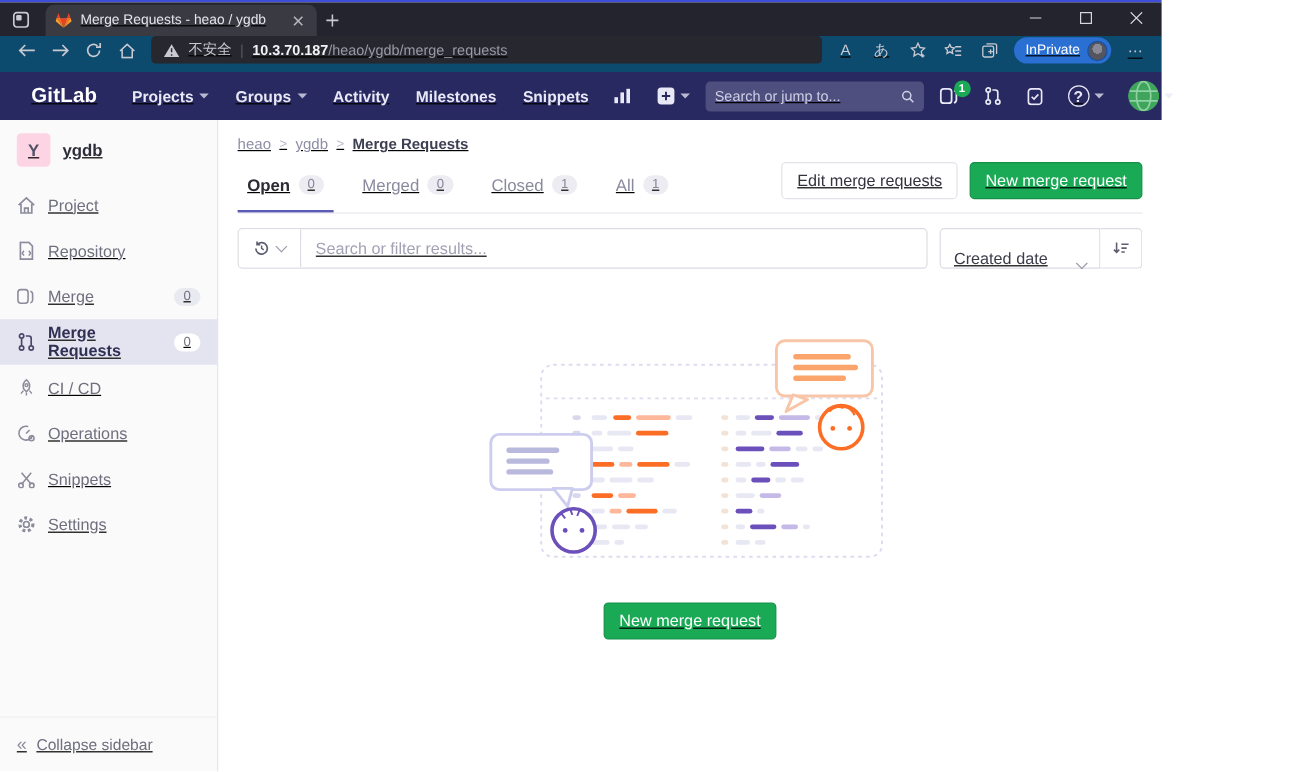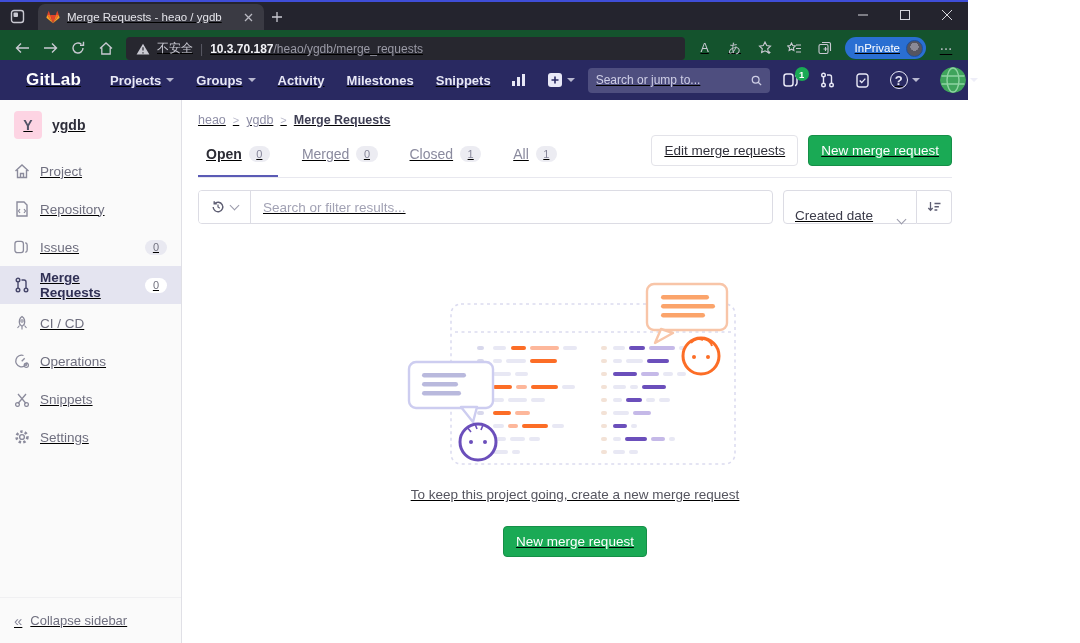--- a/index.html
+++ b/index.html
@@ -13,21 +13,21 @@
   .tab-actions { width:34px; height:28px; display:flex; align-items:center; justify-content:center; cursor:pointer; }
   .browser-tab { width:226px; height:26px; background:#3a3a43; border-radius:7px 7px 0 0;
     display:flex; align-items:center; gap:7px; padding:0 8px; margin-left:4px; }
   .tab-title { flex:1; font-size:11.5px; color:#e4e4ea; white-space:nowrap; overflow:hidden; }
   .tab-close { width:16px; height:16px; display:flex; align-items:center; justify-content:center; border-radius:3px; cursor:pointer; }
   .newtab-btn { width:26px; height:26px; display:flex; align-items:center; justify-content:center; cursor:pointer; }
   .titlebar-spacer { flex:1; }
   .win-controls { display:flex; align-self:flex-start; }
   .win-btn { width:42px; height:26px; display:flex; align-items:center; justify-content:center; color:#d6d6dc; cursor:pointer; }
 
-  .addressbar { height:30px; background:#14532d; display:flex; align-items:flex-end; padding:0 8px; gap:0; color:#c9c9d2; }
+  .addressbar { height:30px; background:#0c4a6e; display:flex; align-items:flex-start; padding:0 8px; gap:0; color:#c9c9d2; }
   .nav-btn { width:28px; height:24px; display:flex; align-items:center; justify-content:center; border-radius:4px; cursor:pointer; }
   .url-box { flex:1; height:23px; margin:0 6px; background:#27272f; border-radius:4px;
     display:flex; align-items:center; padding:0 10px; gap:7px; font-size:12px; }
   .warn-label { color:#c9c9d2; font-size:12px; }
   .url-sep { color:#5a5a66; font-size:12px; }
   .url-host { color:#f2f2f6; font-weight:700; }
   .url-path { color:#9a9aa6; }
   .addr-icons { display:flex; align-items:center; gap:2px; }
   .glyph-icon { font-size:12.5px; color:#c9c9d2; }
   .inprivate-pill { height:22px; background:#2a6fd2; border-radius:11px; display:flex; align-items:center;
@@ -350,21 +350,21 @@
             <path d="M2 1h7l3 3v11H2Z" fill="none" stroke="#8b8b9c" stroke-width="1.4"></path>
             <path d="M5 8l-1.5 2L5 12M9 8l1.5 2L9 12" fill="none" stroke="#8b8b9c" stroke-width="1.2"></path>
           </svg>
         <span>Repository</span>
       </div>
       <div class="sb-item">
         <svg width="17" height="16" viewBox="0 0 17 16">
             <rect x="1" y="2" width="9" height="12" rx="2.5" fill="none" stroke="#8b8b9c" stroke-width="1.4"></rect>
             <path d="M12 3.5a2.5 2.5 0 0 1 2 2.4v5.2a2.9 2.9 0 0 1-2 2.7" fill="none" stroke="#8b8b9c" stroke-width="1.4"></path>
           </svg>
-        <span>Issues</span>
+        <span>Merge</span>
         <span class="sb-badge">0</span>
       </div>
       <div class="sb-item active">
         <svg width="15" height="16" viewBox="0 0 15 16">
             <circle cx="3.5" cy="3" r="1.8" fill="none" stroke="#47476b" stroke-width="1.4"></circle>
             <circle cx="3.5" cy="13" r="1.8" fill="none" stroke="#47476b" stroke-width="1.4"></circle>
             <circle cx="11.5" cy="13" r="1.8" fill="none" stroke="#47476b" stroke-width="1.4"></circle>
             <path d="M3.5 5v6M7 3h2.5a2 2 0 0 1 2 2v6" fill="none" stroke="#47476b" stroke-width="1.4"></path>
           </svg>
         <span>Merge Requests</span>
@@ -575,18 +575,17 @@
           </g>
 
           <g>
             <rect x="242" y="2" width="80" height="46" rx="7" fill="#fff" stroke="#f8c5a8" stroke-width="2.4"></rect>
             <path d="M256 47l-6 14 18-10Z" fill="#fff" stroke="#f8c5a8" stroke-width="2.4" stroke-linejoin="round"></path>
             <rect x="256" y="13" width="48" height="4.5" rx="2.2" fill="#fba46b"></rect>
             <rect x="256" y="22" width="54" height="4.5" rx="2.2" fill="#fba46b"></rect>
             <rect x="256" y="31" width="44" height="4.5" rx="2.2" fill="#fba46b"></rect>
           </g>
         </svg>
-        <div class="es-subtitle">To keep this project going, create a new merge request</div>
         <button class="btn btn-green es-btn">New merge request</button>
       </div>
     </div>
   </div>
 </div>
 
 </body></html>

